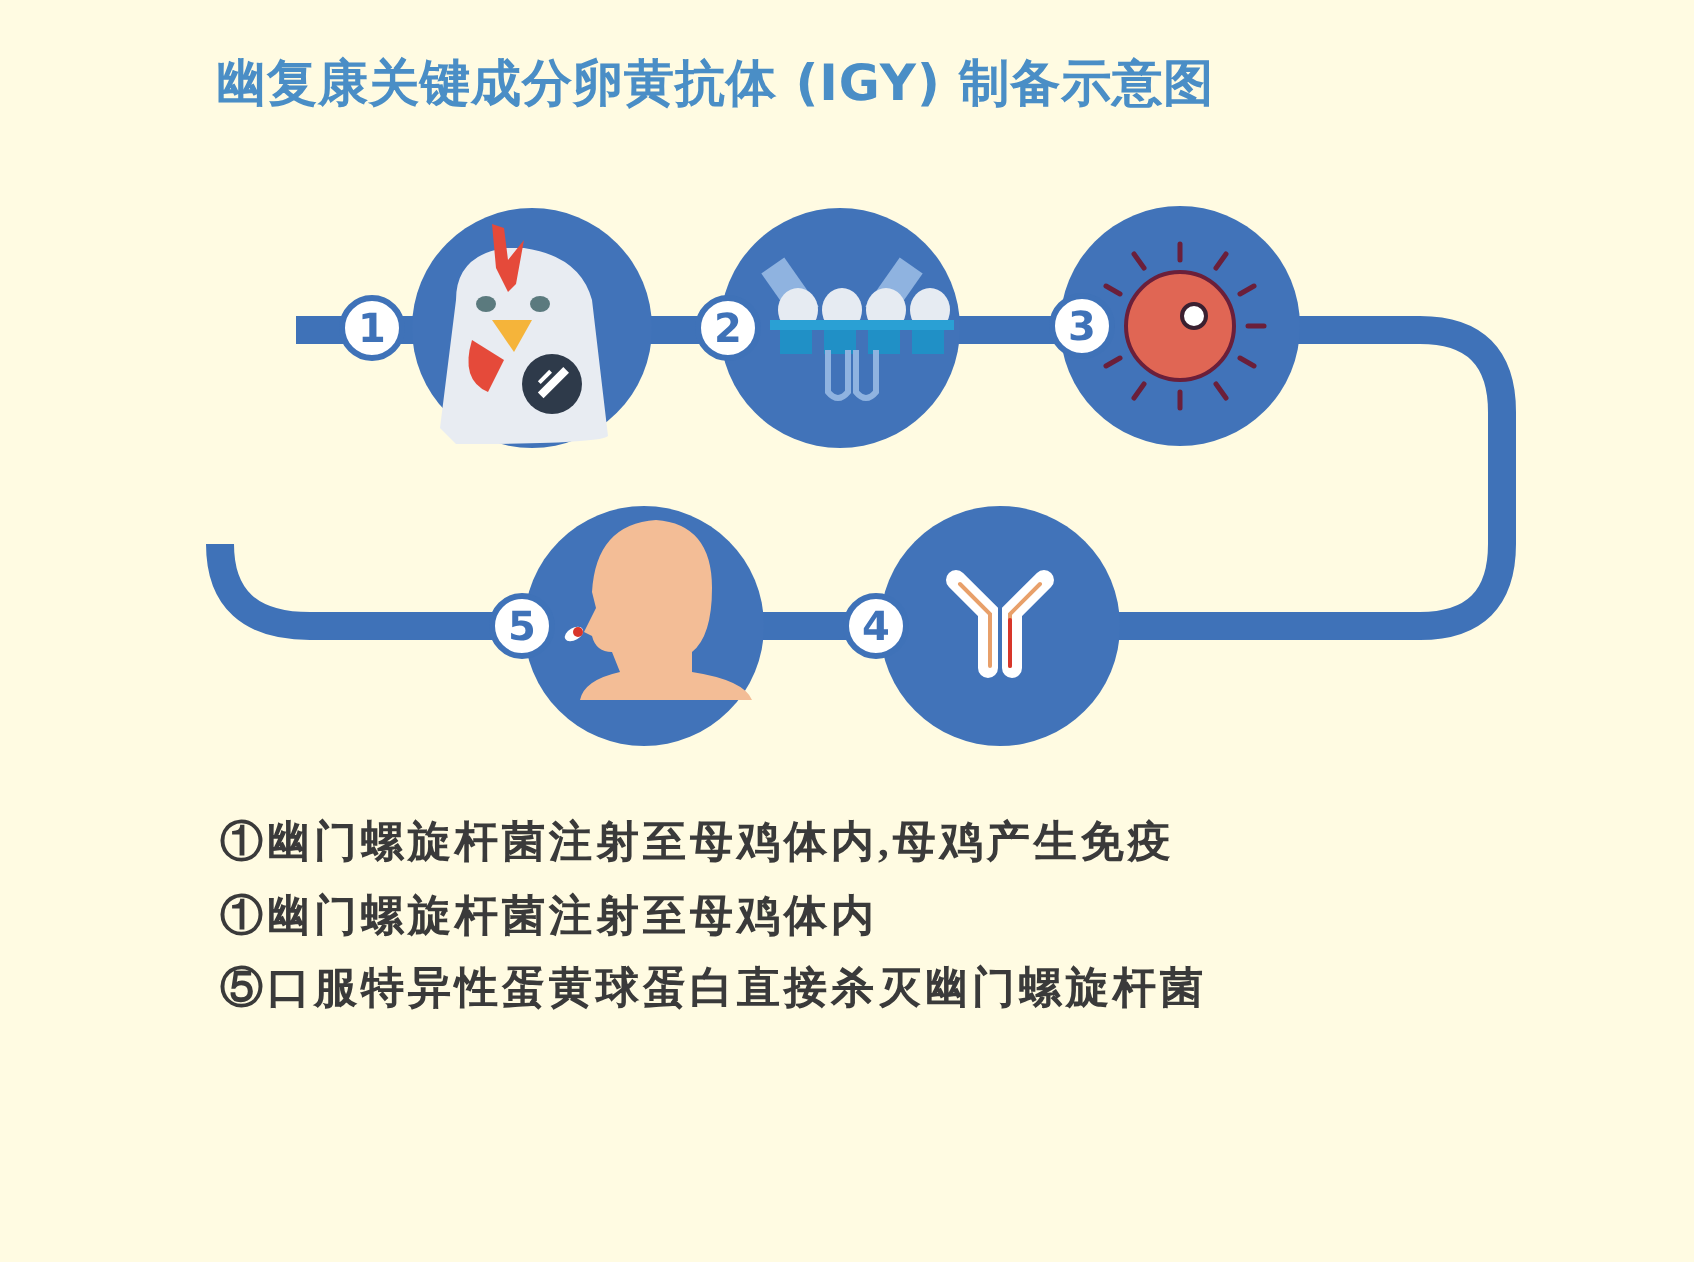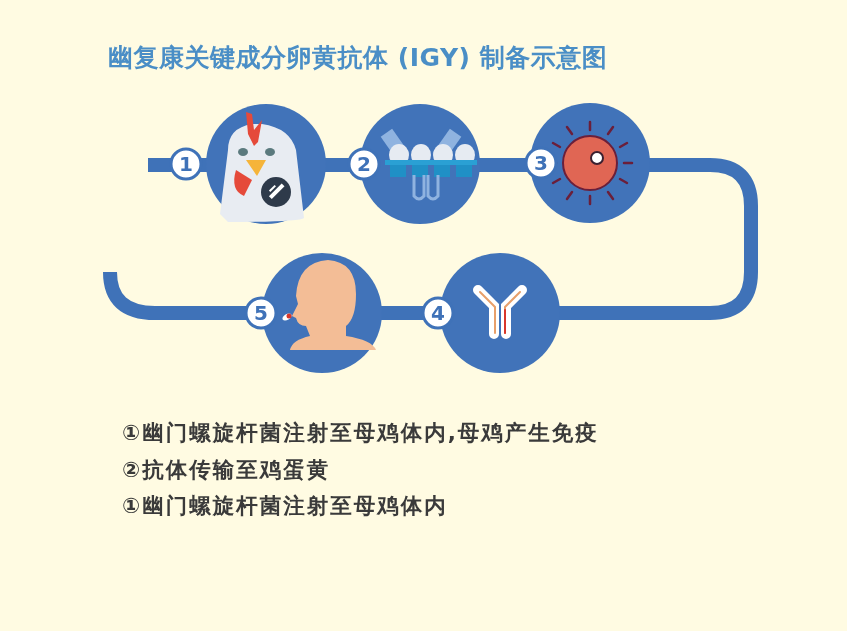--- a/index.html
+++ b/index.html
@@ -1,20 +1,20 @@
 <!DOCTYPE html>
 <html><head>
 <meta charset="utf-8">
 <style>
   html, body { margin:0; padding:0; }
   body { width:847px; height:631px; background:#fffbe2; position:relative; overflow:hidden;
          font-family:"DejaVu Sans", "Liberation Sans", sans-serif; }
-  .title { position:absolute; left:108px; top:41px; font-size:25px; font-weight:bold; color:#4a8ec6; letter-spacing:0.5px; white-space:nowrap; }
+  .title { position:absolute; left:108px; top:25px; font-size:25px; font-weight:bold; color:#4a8ec6; letter-spacing:0.5px; white-space:nowrap; }
   svg.diagram { position:absolute; left:0; top:0; }
-  .steps { position:absolute; left:110px; top:404px; margin:12px; padding:0; list-style:none; }
+  .steps { position:absolute; left:110px; top:404px; margin:0; padding:0; list-style:none;font-family:Liberation Serif, serif; }
   .steps li { font-size:21.5px; color:#3a3a3a; height:36.5px; line-height:34px; white-space:nowrap; font-weight:bold; letter-spacing:2px; }
   .badge-text { font-family:"DejaVu Sans", "Liberation Sans", sans-serif; font-weight:bold; }
 </style>
 </head>
 <body>
 
 <div class="title">幽复康关键成分卵黄抗体 (IGY) 制备示意图</div>
 
 <svg class="diagram" width="847" height="400" viewBox="0 0 847 400">
 
@@ -112,15 +112,15 @@
     <text x="438" y="320" text-anchor="middle" font-size="20" fill="#3f72b8" class="badge-text">4</text>
   </g>
   <g>
     <circle cx="261" cy="313" r="15" fill="#ffffff" stroke="#3f72b8" stroke-width="3"></circle>
     <text x="261" y="320" text-anchor="middle" font-size="20" fill="#3f72b8" class="badge-text">5</text>
   </g>
 </svg>
 
 <ul class="steps">
   <li>①幽门螺旋杆菌注射至母鸡体内,母鸡产生免疫</li>
-  <li>②抗体传输至鸡蛋黄</li>
   <li>①幽门螺旋杆菌注射至母鸡体内</li>
+  <li>⑤口服特异性蛋黄球蛋白直接杀灭幽门螺旋杆菌</li>
 </ul>
 
 </body></html>

